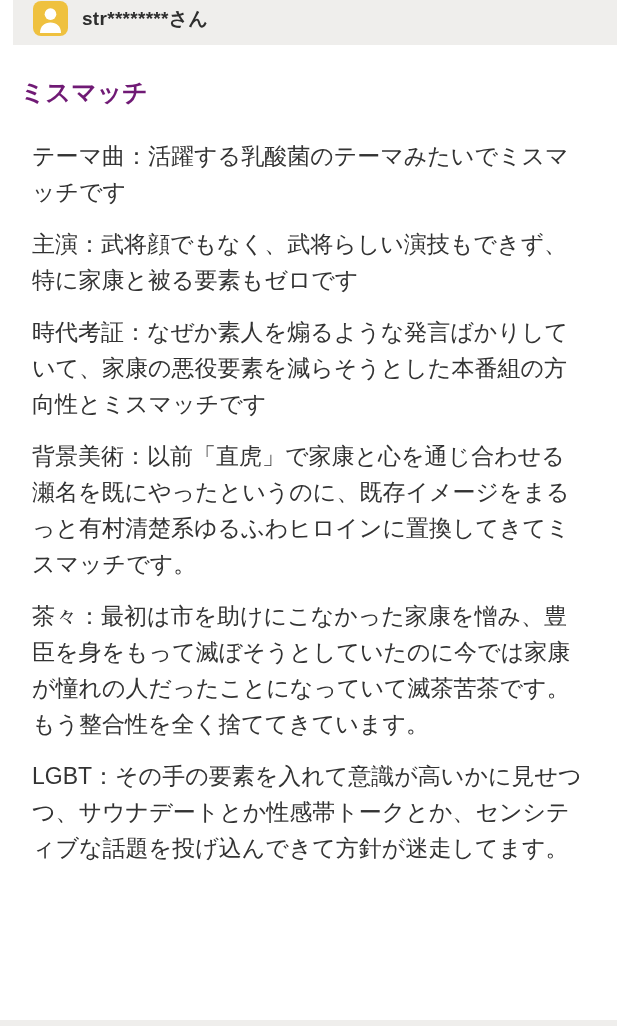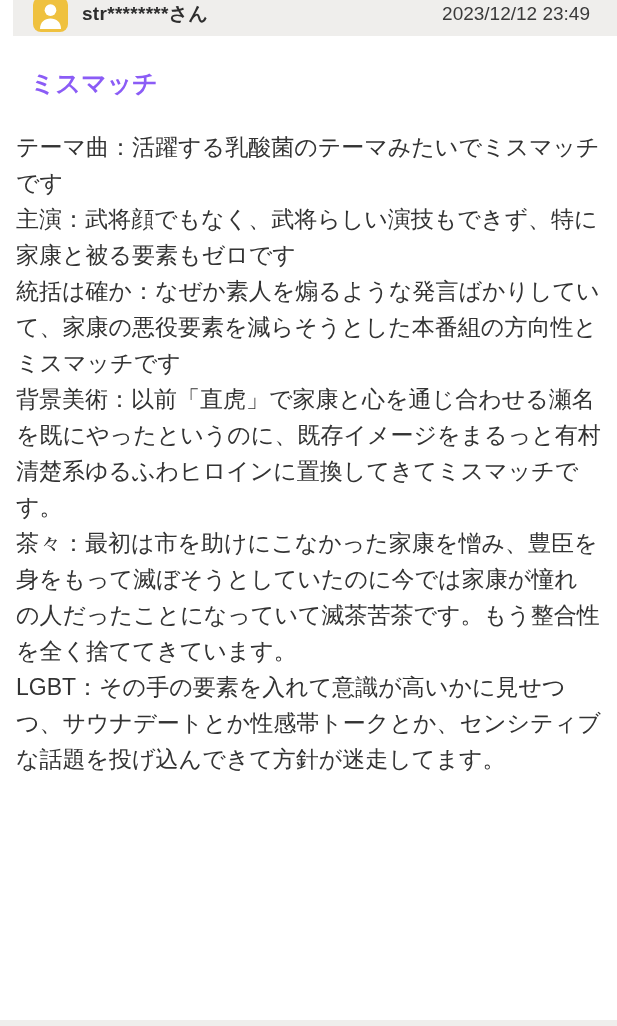--- a/index.html
+++ b/index.html
@@ -11,21 +11,21 @@
   .page {
     position: relative;
     width: 617px;
     height: 1026px;
     background: #ffffff;
     overflow: hidden;
   }
   
   .review-header {
     margin-left: 13px;
-    height: 36px;
+    height: 45px;
     background: #efeeec;
     display: flex;
     align-items: center;
     padding: 0 27px 8px 20px;
     box-sizing: border-box;
   }
   .avatar {
     width: 35px;
     height: 35px;
     border-radius: 8px;
@@ -48,36 +48,36 @@
     overflow: hidden;
   }
   .timestamp {
     font-size: 19px;
     font-weight: 400;
     color: #3a3a3a;
     white-space: nowrap;
   }
   
   .review-title {
-    margin: 33px 16px 0 30px;
+    margin: 33px 16px 0 20px;
     font-size: 25px;
     line-height: 29px;
     font-weight: 700;
-    color: #8b5cf6;
+    color: #701a75;
   }
   
   .review-body {
     margin: 31px 16px 0 16px;
     font-size: 23px;
     line-height: 36px;
     color: #333333;
     text-align: left;
     word-break: break-all;
   }
-  .review-body p { margin: 0; padding: 0; }
+  .review-body p { margin: 16px; padding: 0; }
   
   .bottom-strip {
     position: absolute;
     left: 0;
     right: 0;
     bottom: 0;
     height: 6px;
     background: #efeeec;
   }
 </style>
@@ -87,29 +87,28 @@
 <div class="page">
 
   <div class="review-header">
     <div class="avatar">
       <svg width="35" height="35" viewBox="0 0 24 24" aria-hidden="true">
         <circle cx="12" cy="9" r="4" fill="#ffffff"></circle>
         <path d="M4.8 22 C4.8 17.2 8 14.8 12 14.8 C16 14.8 19.2 17.2 19.2 22 Z" fill="#ffffff"></path>
       </svg>
     </div>
     <span class="username">str********さん</span>
-    <span class="timestamp">2023/12/12 23:49</span>
   </div>
 
   <h2 class="review-title">ミスマッチ</h2>
 
   <div class="review-body">
       <p>テーマ曲：活躍する乳酸菌のテーマみたいでミスマッチです</p>
       <p>主演：武将顔でもなく、武将らしい演技もできず、特に家康と被る要素もゼロです</p>
-      <p>統括は確か：なぜか素人を煽るような発言ばかりしていて、家康の悪役要素を減らそうとした本番組の方向性とミスマッチです</p>
+      <p>時代考証：なぜか素人を煽るような発言ばかりしていて、家康の悪役要素を減らそうとした本番組の方向性とミスマッチです</p>
       <p>背景美術：以前「直虎」で家康と心を通じ合わせる瀬名を既にやったというのに、既存イメージをまるっと有村清楚系ゆるふわヒロインに置換してきてミスマッチです。</p>
       <p>茶々：最初は市を助けにこなかった家康を憎み、豊臣を身をもって滅ぼそうとしていたのに今では家康が憧れの人だったことになっていて滅茶苦茶です。もう整合性を全く捨ててきています。</p>
       <p>LGBT：その手の要素を入れて意識が高いかに見せつつ、サウナデートとか性感帯トークとか、センシティブな話題を投げ込んできて方針が迷走してます。</p>
     </div>
 
   <div class="bottom-strip"></div>
 
 </div>
 
 </body></html>

